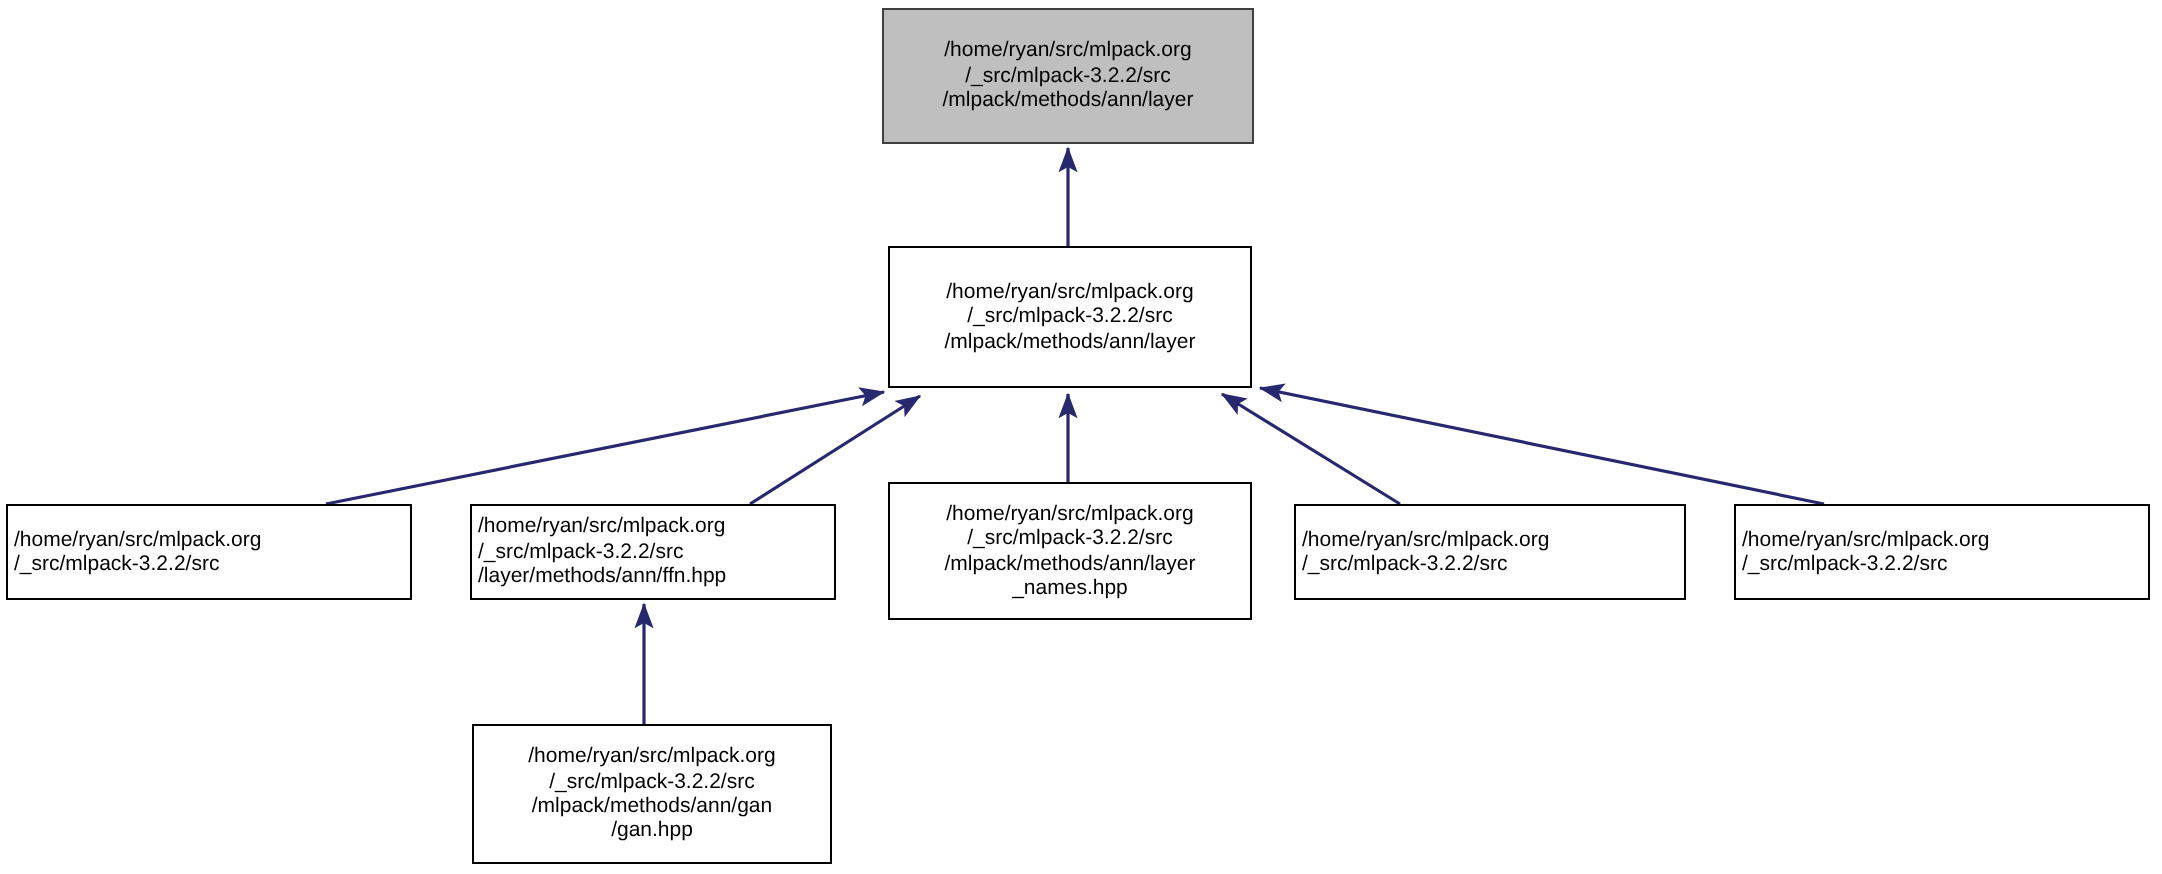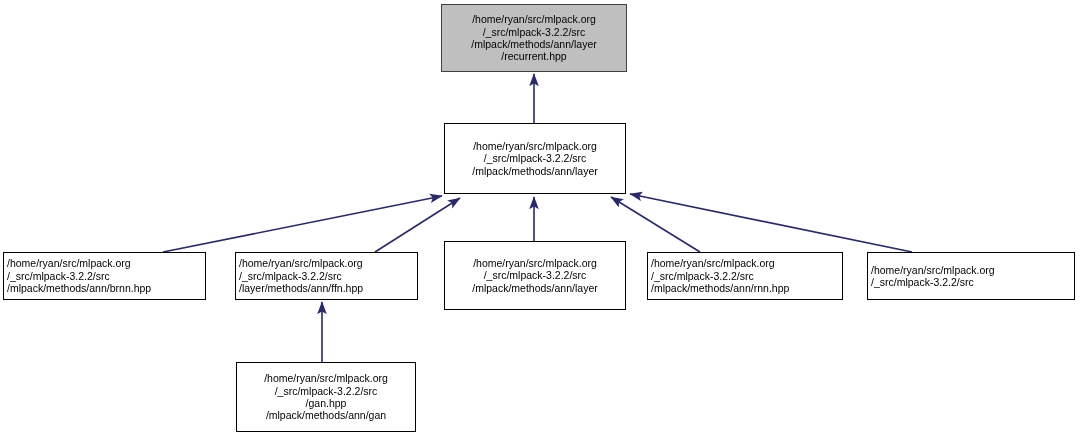--- a/index.html
+++ b/index.html
@@ -65,22 +65,22 @@
         <line x1="534" y1="123" x2="534" y2="74" stroke="#28286e" stroke-width="1.6" marker-end="url(#arrowhead)"></line>
         <line x1="163" y1="252" x2="442" y2="196" stroke="#28286e" stroke-width="1.6" marker-end="url(#arrowhead)"></line>
         <line x1="375" y1="252" x2="460" y2="198" stroke="#28286e" stroke-width="1.6" marker-end="url(#arrowhead)"></line>
         <line x1="534" y1="241" x2="534" y2="197" stroke="#28286e" stroke-width="1.6" marker-end="url(#arrowhead)"></line>
         <line x1="700" y1="252" x2="611" y2="197" stroke="#28286e" stroke-width="1.6" marker-end="url(#arrowhead)"></line>
         <line x1="912" y1="252" x2="630" y2="194" stroke="#28286e" stroke-width="1.6" marker-end="url(#arrowhead)"></line>
         <line x1="322" y1="362" x2="322" y2="302" stroke="#28286e" stroke-width="1.6" marker-end="url(#arrowhead)"></line>
       </g>
   </svg>
   <div id="node-layer">
-      <div class="node highlight" style="left: 441px; top: 4px; width: 186px; height: 68px;"><span class="ln">/home/ryan/src/mlpack.org</span><span class="ln">/_src/mlpack-3.2.2/src</span><span class="ln">/mlpack/methods/ann/layer</span><span class="ln">/recurrent.hpp</span></div>
+      <div class="node highlight" style="left: 441px; top: 4px; width: 186px; height: 68px;"><span class="ln">/home/ryan/src/mlpack.org</span><span class="ln">/_src/mlpack-3.2.2/src</span><span class="ln">/mlpack/methods/ann/layer</span></div>
       <div class="node" style="left: 444px; top: 123px; width: 182px; height: 71px;"><span class="ln">/home/ryan/src/mlpack.org</span><span class="ln">/_src/mlpack-3.2.2/src</span><span class="ln">/mlpack/methods/ann/layer</span></div>
-      <div class="node lefty" style="left: 3px; top: 252px; width: 203px; height: 48px;"><span class="ln">/home/ryan/src/mlpack.org</span><span class="ln">/_src/mlpack-3.2.2/src</span><span class="ln">/mlpack/methods/ann/brnn.hpp</span></div>
+      <div class="node lefty" style="left: 3px; top: 252px; width: 203px; height: 48px;"><span class="ln">/home/ryan/src/mlpack.org</span><span class="ln">/_src/mlpack-3.2.2/src</span></div>
       <div class="node lefty" style="left: 235px; top: 252px; width: 183px; height: 48px;"><span class="ln">/home/ryan/src/mlpack.org</span><span class="ln">/_src/mlpack-3.2.2/src</span><span class="ln">/layer/methods/ann/ffn.hpp</span></div>
-      <div class="node" style="left: 444px; top: 241px; width: 182px; height: 69px;"><span class="ln">/home/ryan/src/mlpack.org</span><span class="ln">/_src/mlpack-3.2.2/src</span><span class="ln">/mlpack/methods/ann/layer</span></div>
-      <div class="node lefty" style="left: 647px; top: 252px; width: 196px; height: 48px;"><span class="ln">/home/ryan/src/mlpack.org</span><span class="ln">/_src/mlpack-3.2.2/src</span><span class="ln">/mlpack/methods/ann/rnn.hpp</span></div>
+      <div class="node" style="left: 444px; top: 241px; width: 182px; height: 69px;"><span class="ln">/home/ryan/src/mlpack.org</span><span class="ln">/_src/mlpack-3.2.2/src</span><span class="ln">/mlpack/methods/ann/layer</span><span class="ln">_names.hpp</span></div>
+      <div class="node lefty" style="left: 647px; top: 252px; width: 196px; height: 48px;"><span class="ln">/home/ryan/src/mlpack.org</span><span class="ln">/_src/mlpack-3.2.2/src</span></div>
       <div class="node lefty" style="left: 867px; top: 252px; width: 208px; height: 48px;"><span class="ln">/home/ryan/src/mlpack.org</span><span class="ln">/_src/mlpack-3.2.2/src</span></div>
-      <div class="node" style="left: 236px; top: 362px; width: 180px; height: 70px;"><span class="ln">/home/ryan/src/mlpack.org</span><span class="ln">/_src/mlpack-3.2.2/src</span><span class="ln">/gan.hpp</span><span class="ln">/mlpack/methods/ann/gan</span></div>
+      <div class="node" style="left: 236px; top: 362px; width: 180px; height: 70px;"><span class="ln">/home/ryan/src/mlpack.org</span><span class="ln">/_src/mlpack-3.2.2/src</span><span class="ln">/mlpack/methods/ann/gan</span><span class="ln">/gan.hpp</span></div>
     </div>
 </div>
 
 </body></html>

